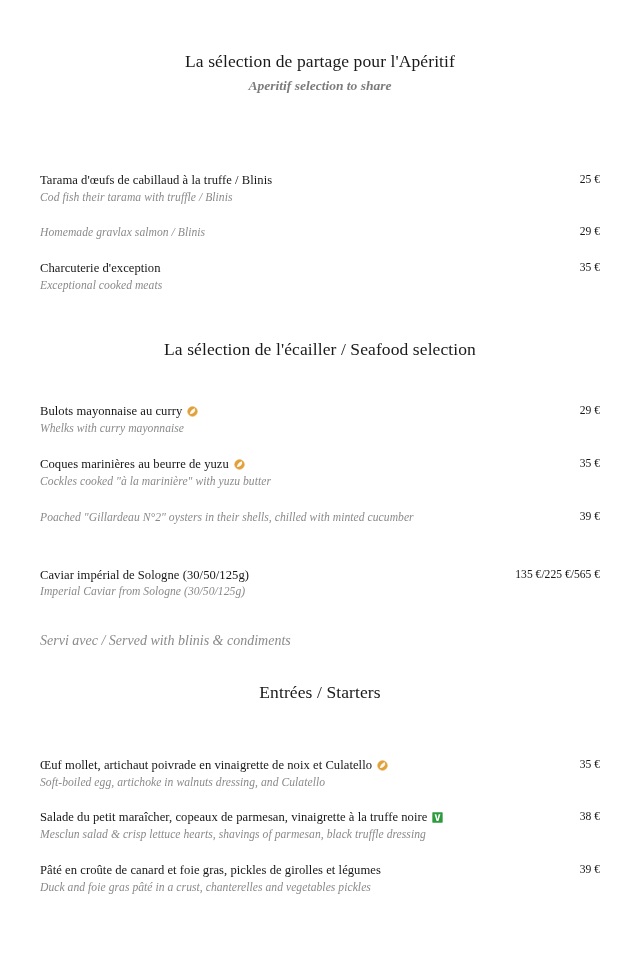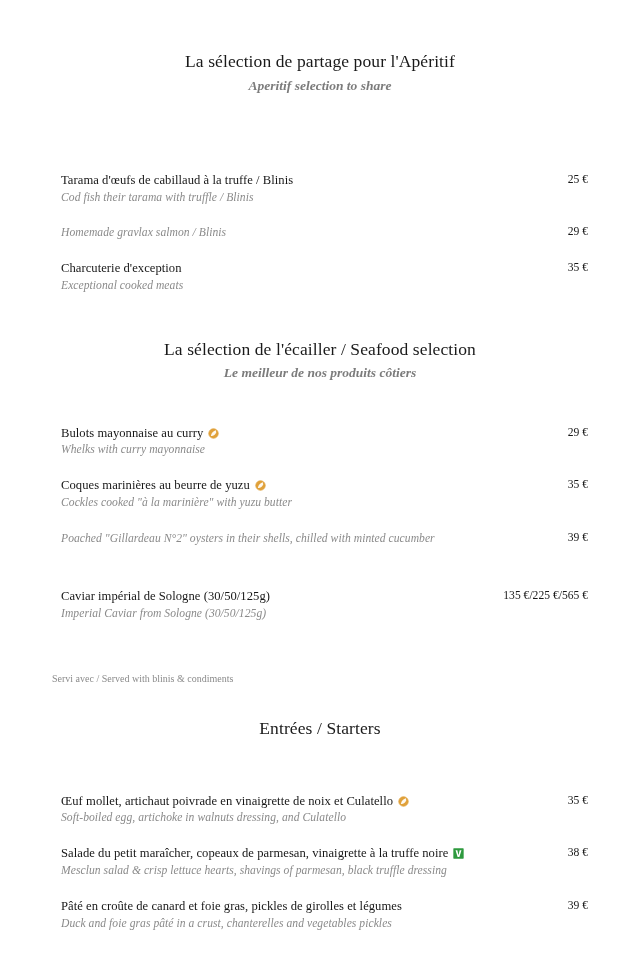--- a/index.html
+++ b/index.html
@@ -12,21 +12,21 @@
     background: #ffffff;
     font-family: "Liberation Serif", "DejaVu Serif", serif;
     color: #1d1d1d;
     overflow: hidden;
   }
   .page {
     position: relative;
     width: 640px;
     height: 817px;
     box-sizing: border-box;
-    padding: 0 52px;
+    padding: 0 40px;
   }
 
   
   .section-head {
     text-align: center;
   }
   .section-title {
     font-size: 17.5px;
     font-weight: 400;
     letter-spacing: 0.1px;
@@ -46,21 +46,20 @@
   
   .items {
     margin: 0;
     padding: 0;
   }
   .item {
     display: flex;
     align-items: flex-start;
     justify-content: space-between;
     margin-bottom: 19px;
-    margin-left: 9px;
   }
   .item-texts {
     flex: 1 1 auto;
     min-width: 0;
     padding-right: 14px;
   }
   .item-fr {
     font-size: 12.6px;
     color: #171717;
     line-height: 1.34;
@@ -96,24 +95,24 @@
   .icon {
     display: inline-block;
     width: 11px;
     height: 11px;
     line-height: 0;
   }
   .icon svg { display: block; }
 
   
   .note {
-    font-size: 10px;
+    font-size: 14px;
+    font-style: italic;
     color: #8a8a8a;
     line-height: 1.36;
-    margin-top: 20px;
   }
 
   
   .sp-head-1 { height: 50px; }
   .sp-after-head-1 { height: 77px; }
   .sp-head-2 { height: 25px; }
   .sp-after-head-2 { height: 42px; }
   .sp-before-caviar { height: 22px; }
   .sp-before-note { height: 12px; }
   .sp-head-3 { height: 31px; }
@@ -157,21 +156,20 @@
       </div>
       <div class="item-price">35 €</div>
     </div>
 
   </div>
 
   <div class="sp-head-2"></div>
 
   <div class="section-head">
     <div class="section-title">La sélection de l'écailler / Seafood selection</div>
-    <div class="section-sub">Le meilleur de nos produits côtiers</div>
   </div>
 
   <div class="sp-after-head-2"></div>
 
   <div class="items">
 
     <div class="item">
       <div class="item-texts">
         <div class="item-fr"><span>Bulots mayonnaise au curry</span><span class="icons">
               <span class="icon">

